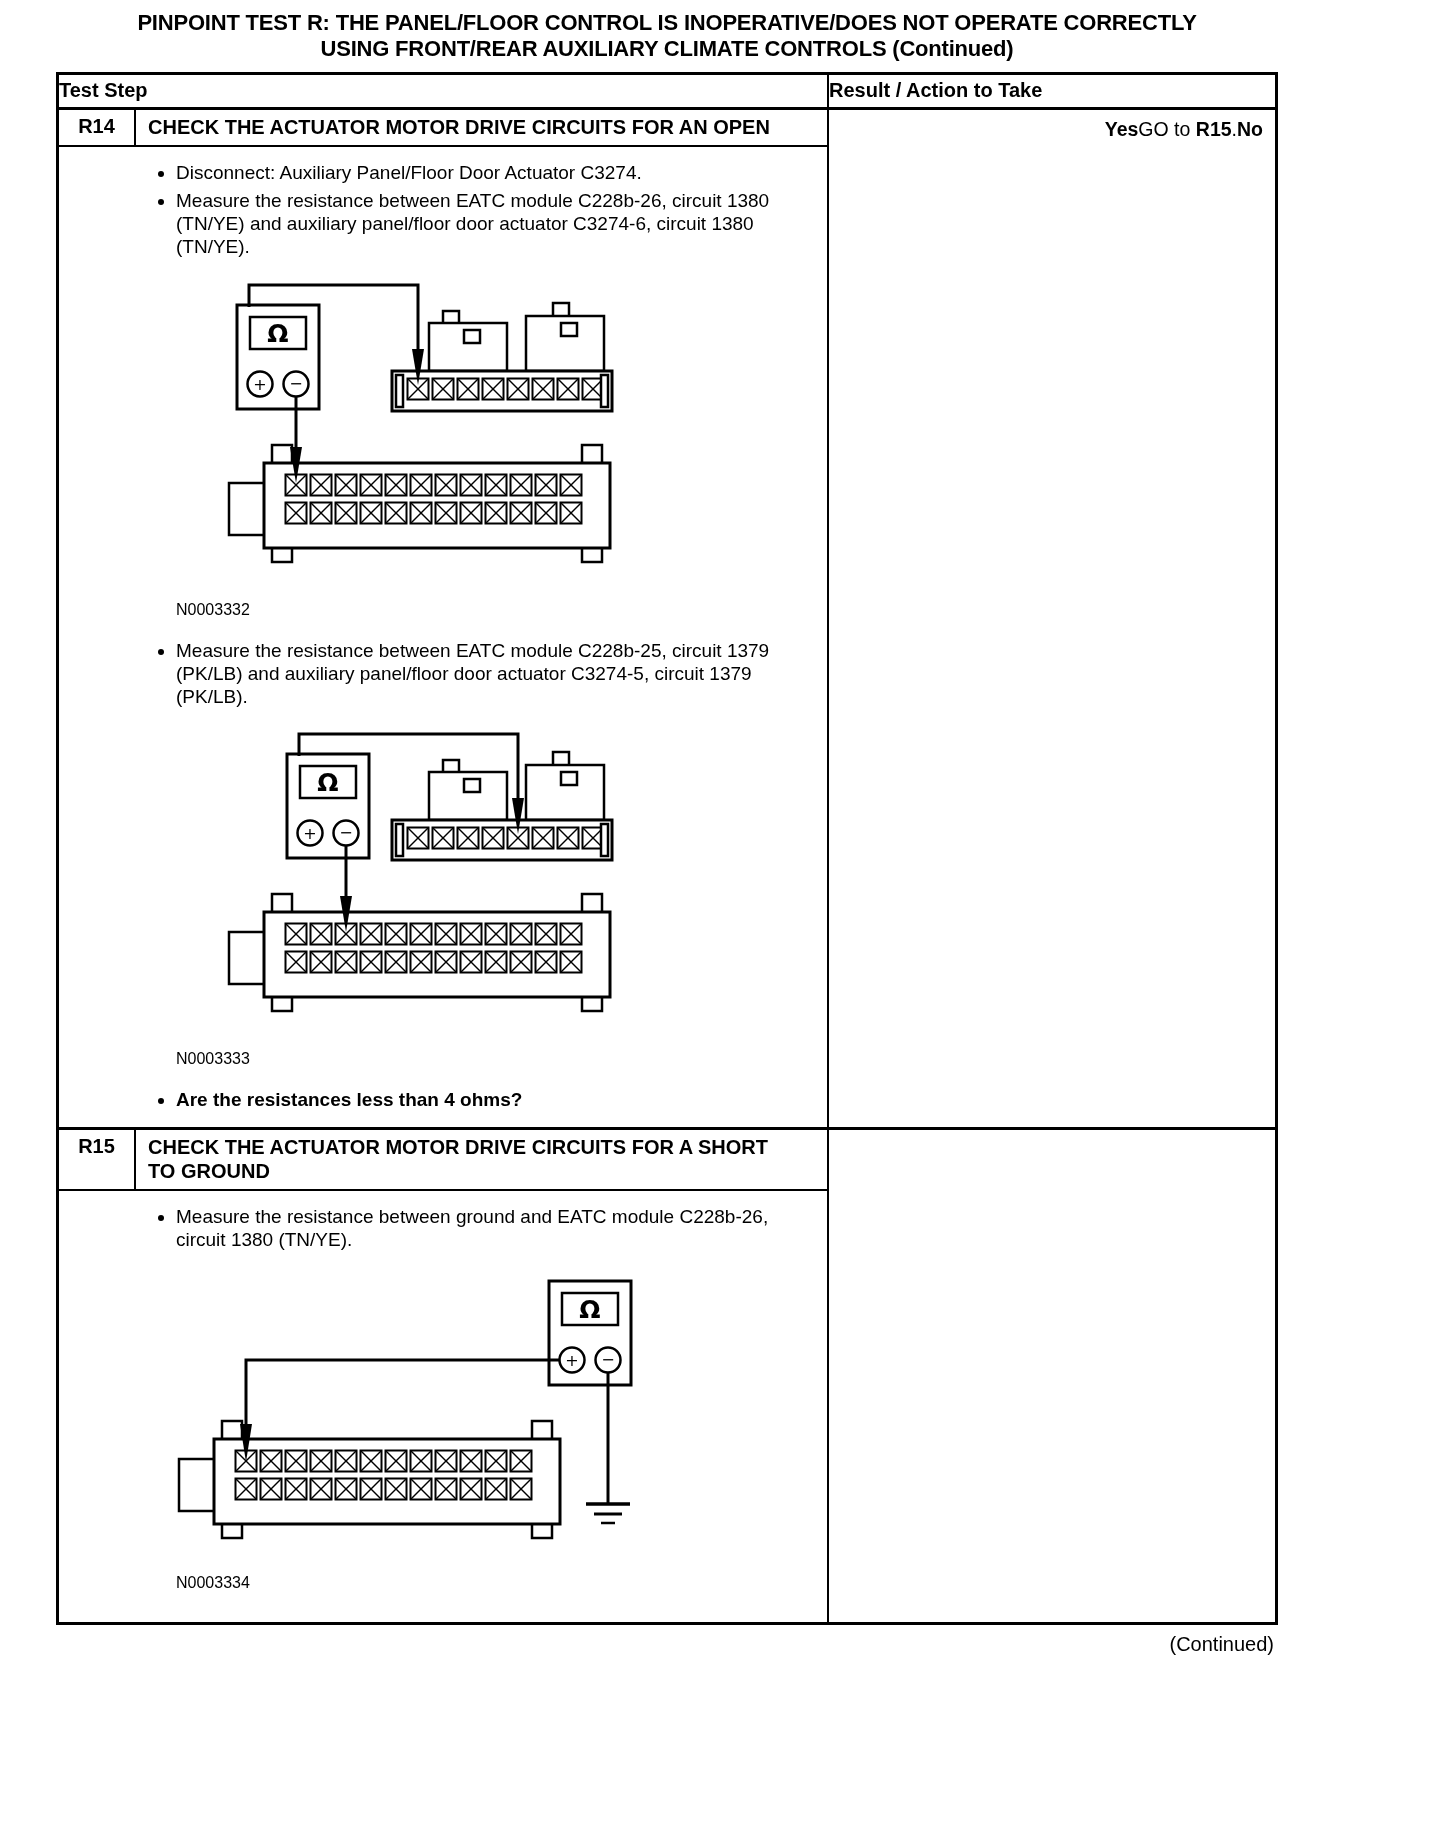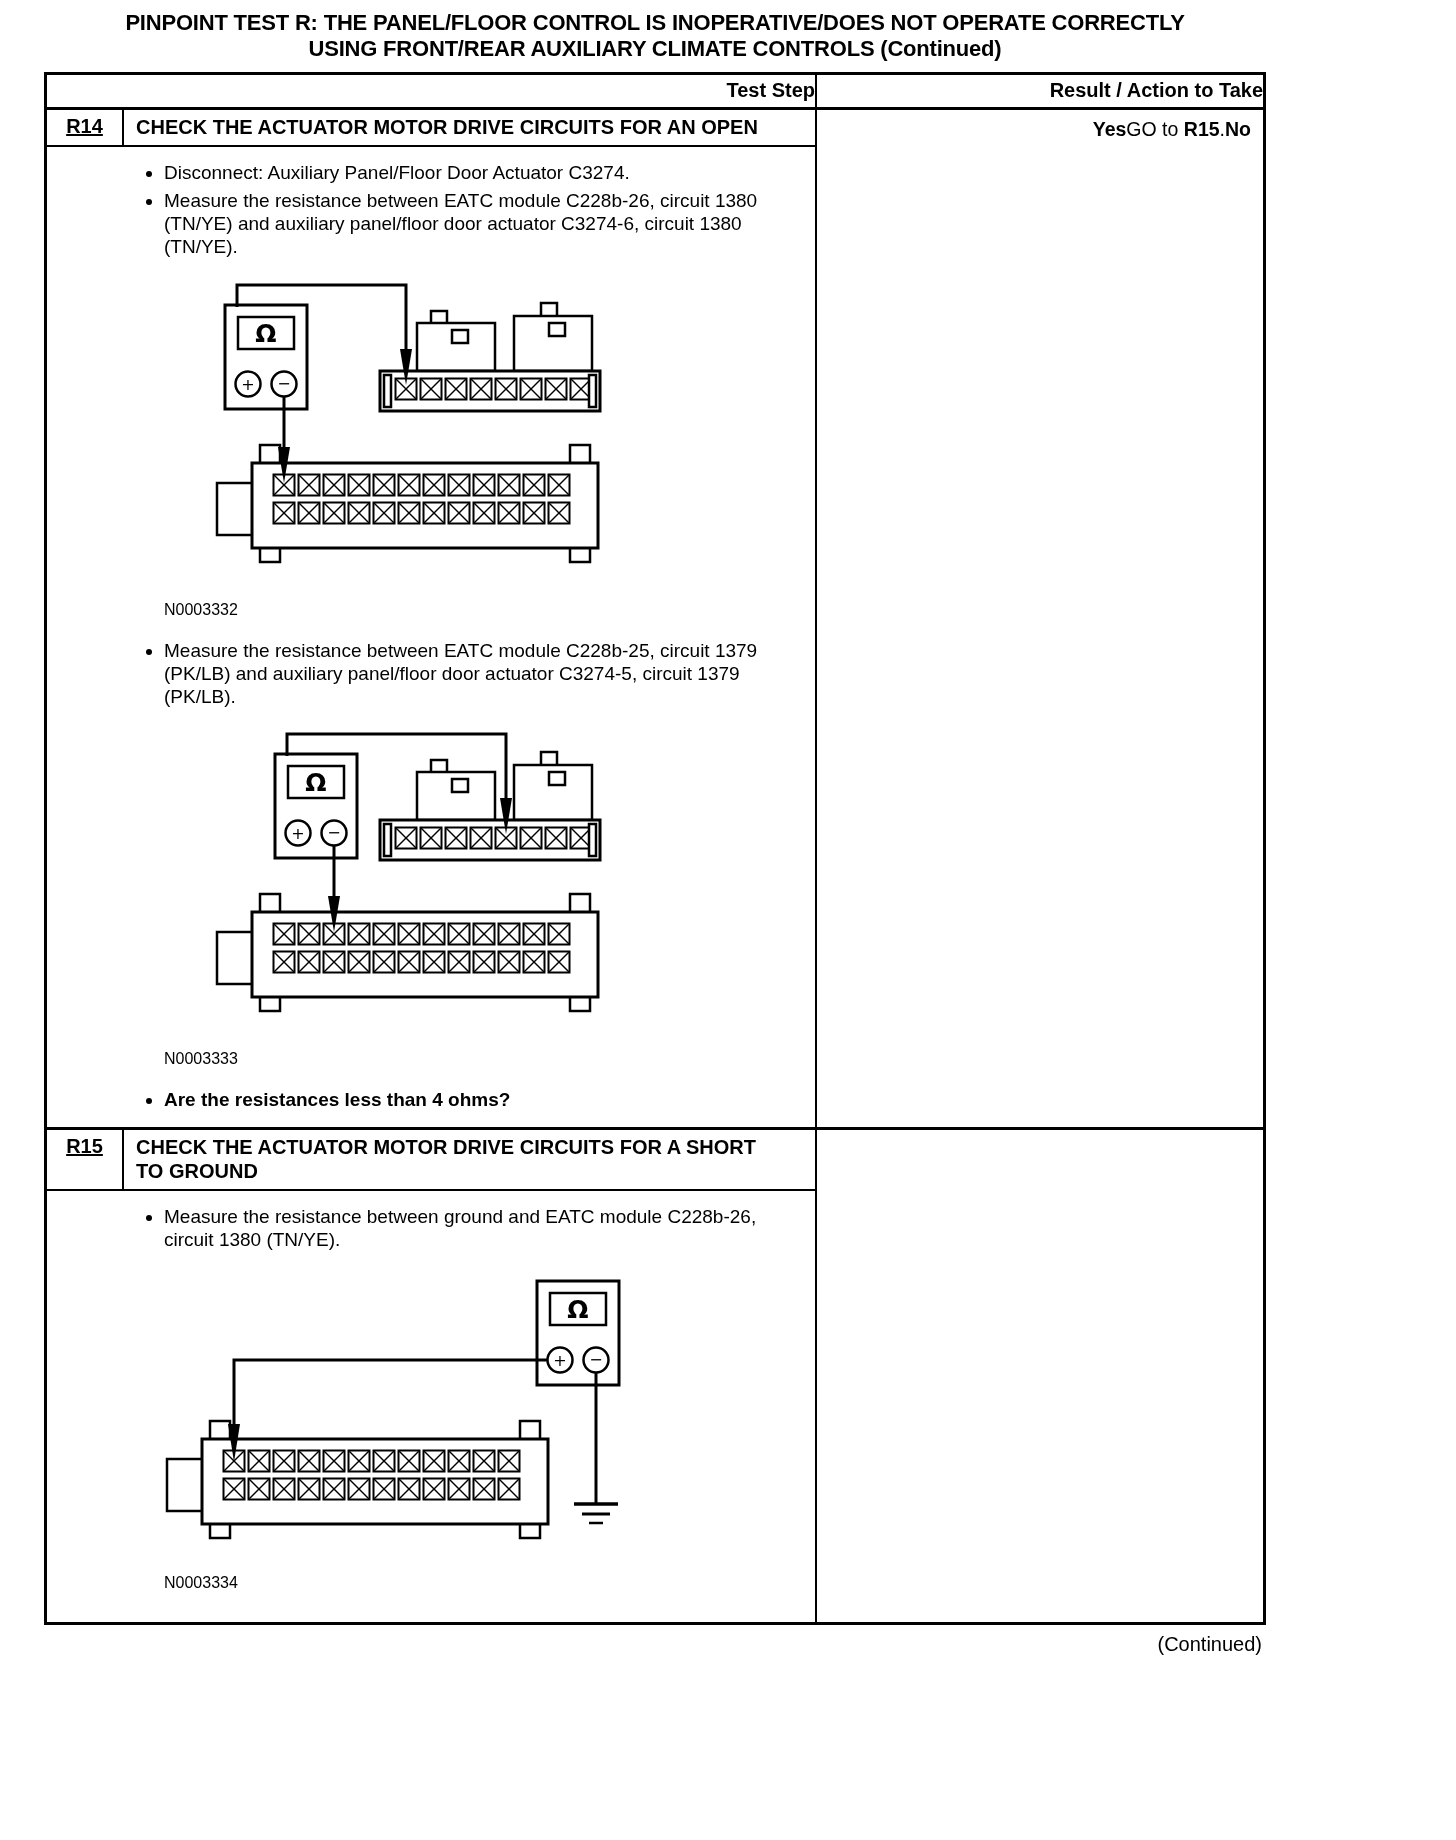--- a/index.html
+++ b/index.html
@@ -1,33 +1,33 @@
 <!DOCTYPE html>
 <html><head>
 <meta charset="utf-8">
 <style>
   html,body{margin:0;padding:0;background:#ffffff;color:#000;}
   body{font-family:"Liberation Sans", sans-serif; width:1456px; height:1840px; position:relative;}
-  .page{width:1222px; margin:10px 0 0 20px;padding-left:24px;}
+  .page{width:1222px; margin:10px 0 0 32px;padding-left:24px;}
 
   
   .title{ text-align:center; font-weight:bold; font-size:22px; letter-spacing:-0.2px; line-height:1.18; margin-bottom:10px;}
 
   
   .ptable{border:3px solid #000;}
   .trow{display:flex; align-items:stretch;}
   .trow + .trow{border-top:3px solid #000;}
   .cell-left{width:770px; border-right:2px solid #000; box-sizing:border-box;}
   .cell-right{flex:1; box-sizing:border-box;}
 
-  .thead .cell-left, .thead .cell-right{ text-align:right; font-weight:bold; font-size:20px; padding:4px 0 5px;}
+  .thead .cell-left, .thead .cell-right{ text-align:left; font-weight:bold; font-size:20px; padding:4px 0 5px;}
 
   
   .step-head{display:flex; border-bottom:2px solid #000;}
-  .step-id{width:77px; border-right:2px solid #000; box-sizing:border-box; text-align:center; font-weight:bold; font-size:20px; padding:5px 0 6px;text-decoration:underline;}
+  .step-id{width:77px; border-right:2px solid #000; box-sizing:border-box; text-align:center; font-weight:bold; font-size:20px; padding:5px 0 6px;}
   .step-title{font-weight:bold; font-size:20px; line-height:1.2; padding:5px 10px 6px 12px; max-width:640px;}
 
   
   .step-body{padding:4px 6px 10px 0;}
   .step-body ul{margin:10px 0 6px; padding-left:117px; list-style:disc outside;}
   .step-body li{font-size:19px; line-height:1.22; max-width:625px; margin:2px 0 5px;}
   .q li{font-weight:bold;}
   .diagram{display:block; margin:14px 0 0 90px;}
   .fig-label{font-size:16px; margin:8px 0 20px 117px;}
 

